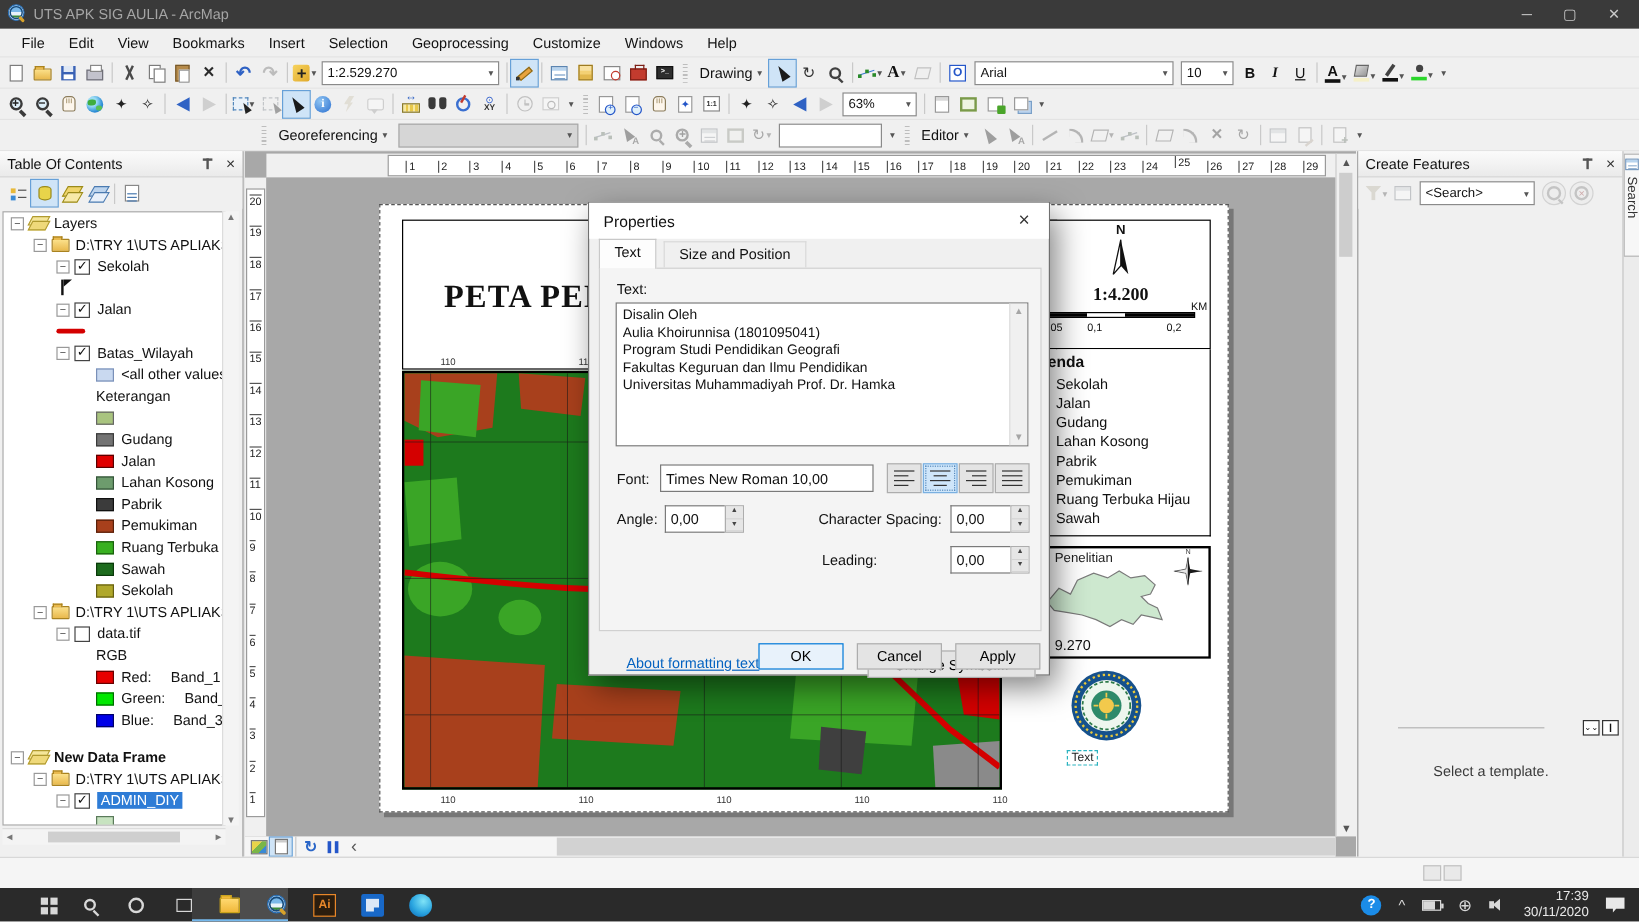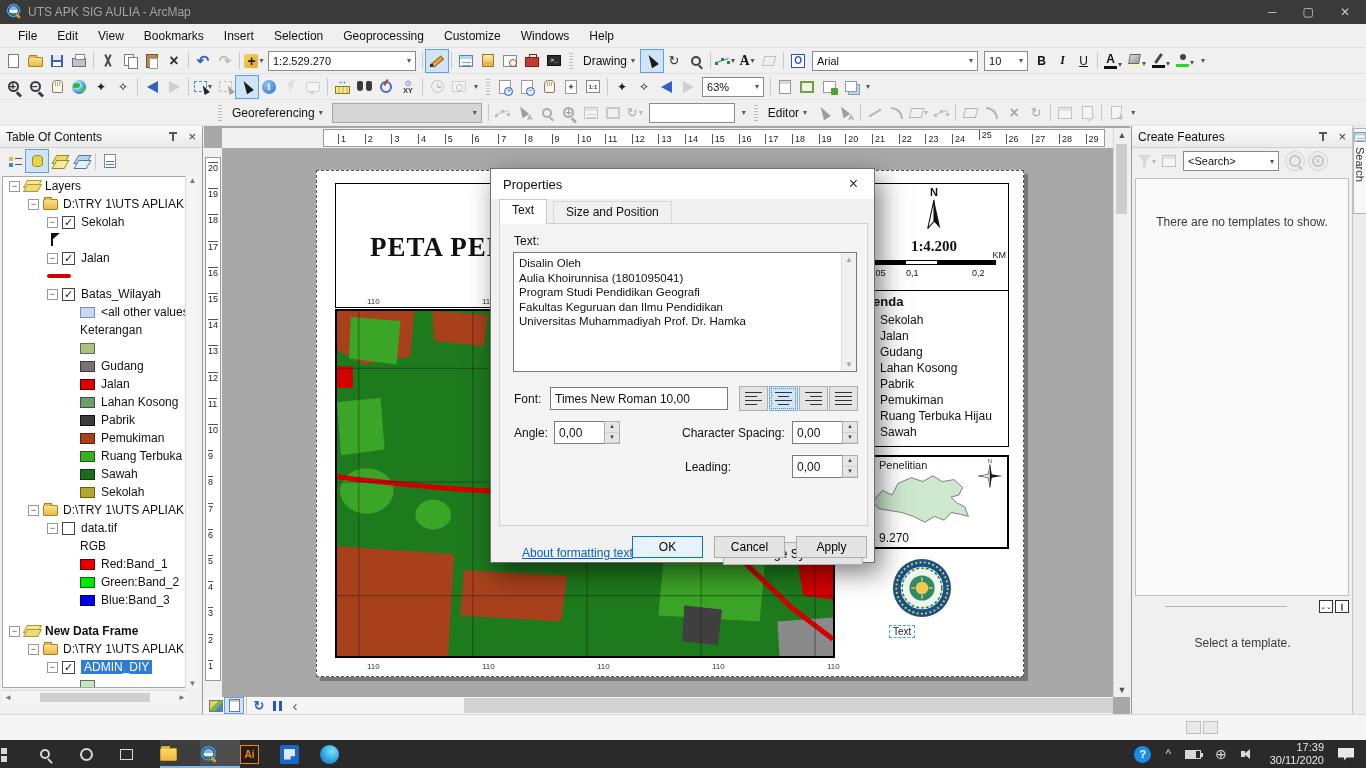--- a/index.html
+++ b/index.html
@@ -195,21 +195,21 @@
 .ic-layers::before,.ic-layers::after{content:"";position:absolute;left:1px;width:13px;height:6px;background:#f5e69a;border:1px solid #b09a30;transform:skewX(-28deg)}
 .ic-layers::before{top:0}.ic-layers::after{top:4px;background:#efd97a}
 .ic-folder2{width:15px;height:11px;background:linear-gradient(#fbe08a,#e9b94d);border:1px solid #a9821f;border-radius:1px;position:relative;margin-right:5px;flex:none}
 .ic-folder2::before{content:"";position:absolute;top:-3px;left:0;width:6px;height:2px;background:#e9b94d;border:1px solid #a9821f;border-bottom:none}
 .sym-flag{width:12px;height:14px;position:relative;flex:none}
 .sym-flag::before{content:"";position:absolute;left:4px;top:0;width:2px;height:13px;background:#111}
 .sym-flag::after{content:"";position:absolute;left:6px;top:0;border-left:7px solid #111;border-bottom:6px solid transparent}
 .sym-redline{width:24px;height:3.5px;background:#d40000;border-radius:2px;flex:none}
 .tlab.bold{font-weight:bold}
 .tlab.sel{background:#2e7cd6;color:#fff;padding:0 3px}
-.tlab2{}
+.tlab2{margin-left:16px}
 .sb-v{position:absolute;right:2px;top:50px;width:14px;height:512px;background:#f4f4f4;border-left:1px solid #dcdcdc;display:flex;flex-direction:column;justify-content:space-between;align-items:center;font-size:8px;color:#777}
 .sb-h{position:absolute;left:2px;bottom:10px;width:186px;height:14px;background:#f4f4f4;border-top:1px solid #dcdcdc;display:flex;align-items:center;justify-content:space-between;font-size:8px;color:#777;padding:0 2px}
 .sb-h .thumb{height:9px;width:110px;background:#cfcfcf}
 
 
 #center{position:absolute;left:204px;top:0;width:926px;height:588px;background:#a8a8a8}
 #hruler{position:absolute;left:18px;top:2px;width:891px;height:20px;background:#f0f0f0}
 #hruler .band{position:absolute;left:101px;top:1px;width:782px;height:18px;background:#fff;border:1px solid #9a9a9a}
 #vruler{position:absolute;left:0;top:22px;width:18px;height:549px;background:#f0f0f0}
 #vruler .band{position:absolute;left:1px;top:9px;width:16px;height:524px;background:#fff;border:1px solid #9a9a9a}
@@ -304,21 +304,21 @@
 .al-just i{width:100%}
 #dlg-link{position:absolute;left:22px;top:322px;color:#0563c1;text-decoration:underline;font-size:12px}
 #dlg-changesym{position:absolute;left:223px;top:318px;width:140px;height:23px;background:#e4e4e4;border:1px solid #adadad;font-size:12px;font-family:"Liberation Sans",sans-serif}
 .dbtn{position:absolute;top:367px;width:71px;height:22px;background:#e4e4e4;border:1px solid #adadad;font-size:12px;font-family:"Liberation Sans",sans-serif}
 #btn-ok{left:141px;border:1.5px solid #0078d7;background:#e8f2fb}
 #btn-cancel{left:223px}
 #btn-apply{left:305px}
 
 
 #taskbar{position:absolute;left:0;top:740px;width:1366px;height:28px;background:#2a2a2a;display:flex;align-items:center}
-.tb-app{width:40px;height:28px;display:flex;align-items:center;justify-content:flex-start;position:relative}
+.tb-app{width:40px;height:28px;display:flex;align-items:center;justify-content:flex-end;position:relative}
 .tb-app.open{background:#3d3d3d;box-shadow:inset 0 -2px 0 #76b9ed}
 .tb-app.active{background:#4d4d4d}
 .win-logo{width:6px;height:6px;background:#d8d8d8;box-shadow:8px 0 0 #d8d8d8,0 8px 0 #d8d8d8,8px 8px 0 #d8d8d8;margin:-7px 0 0 -7px}
 .lens-w{width:10px;height:10px;border:2px solid #d8d8d8;border-radius:50%;position:relative}
 .lens-w::after{content:"";position:absolute;right:-5px;bottom:-5px;width:6px;height:2px;background:#d8d8d8;transform:rotate(45deg)}
 .cortana{width:13px;height:13px;border:2.5px solid #d8d8d8;border-radius:50%}
 .taskview{width:13px;height:11px;border:1.5px solid #d8d8d8;position:relative;background:transparent}
 .fe-folder{width:17px;height:13px;background:linear-gradient(#ffd970,#f0b83a);border:1px solid #caa41a;border-radius:1px;position:relative}
 .fe-folder::before{content:"";position:absolute;top:-3px;left:0;width:7px;height:2px;background:#f0b83a;border:1px solid #caa41a;border-bottom:none}
 .ai-icon{width:19px;height:19px;background:#2b1d0e;border:1px solid #e8872a;color:#e8872a;font-weight:bold;font-size:10px;line-height:17px;text-align:center}
@@ -1090,23 +1090,20 @@
         <span class="cval">&lt;Search&gt;</span>
           <b class="cdd">▾</b>
       </span>
       <span class="rbtn dis">
           <i class="g g-lens2"></i>
         </span>
       <span class="rbtn dis">
           <i class="g g-lensx"></i>
         </span>
     </div>
-    <div id="cf-body">
-      <div class="emt">There are no templates to show.</div>
-    </div>
     <div id="cf-split">
       <span class="dashln"></span>
       <span class="mini-btn">⌄⌄</span>
       <span class="mini-btn">❙</span>
     </div>
     <div id="construction">
       <div class="cbody">Select a template.</div>
     </div>
   </div>
 

